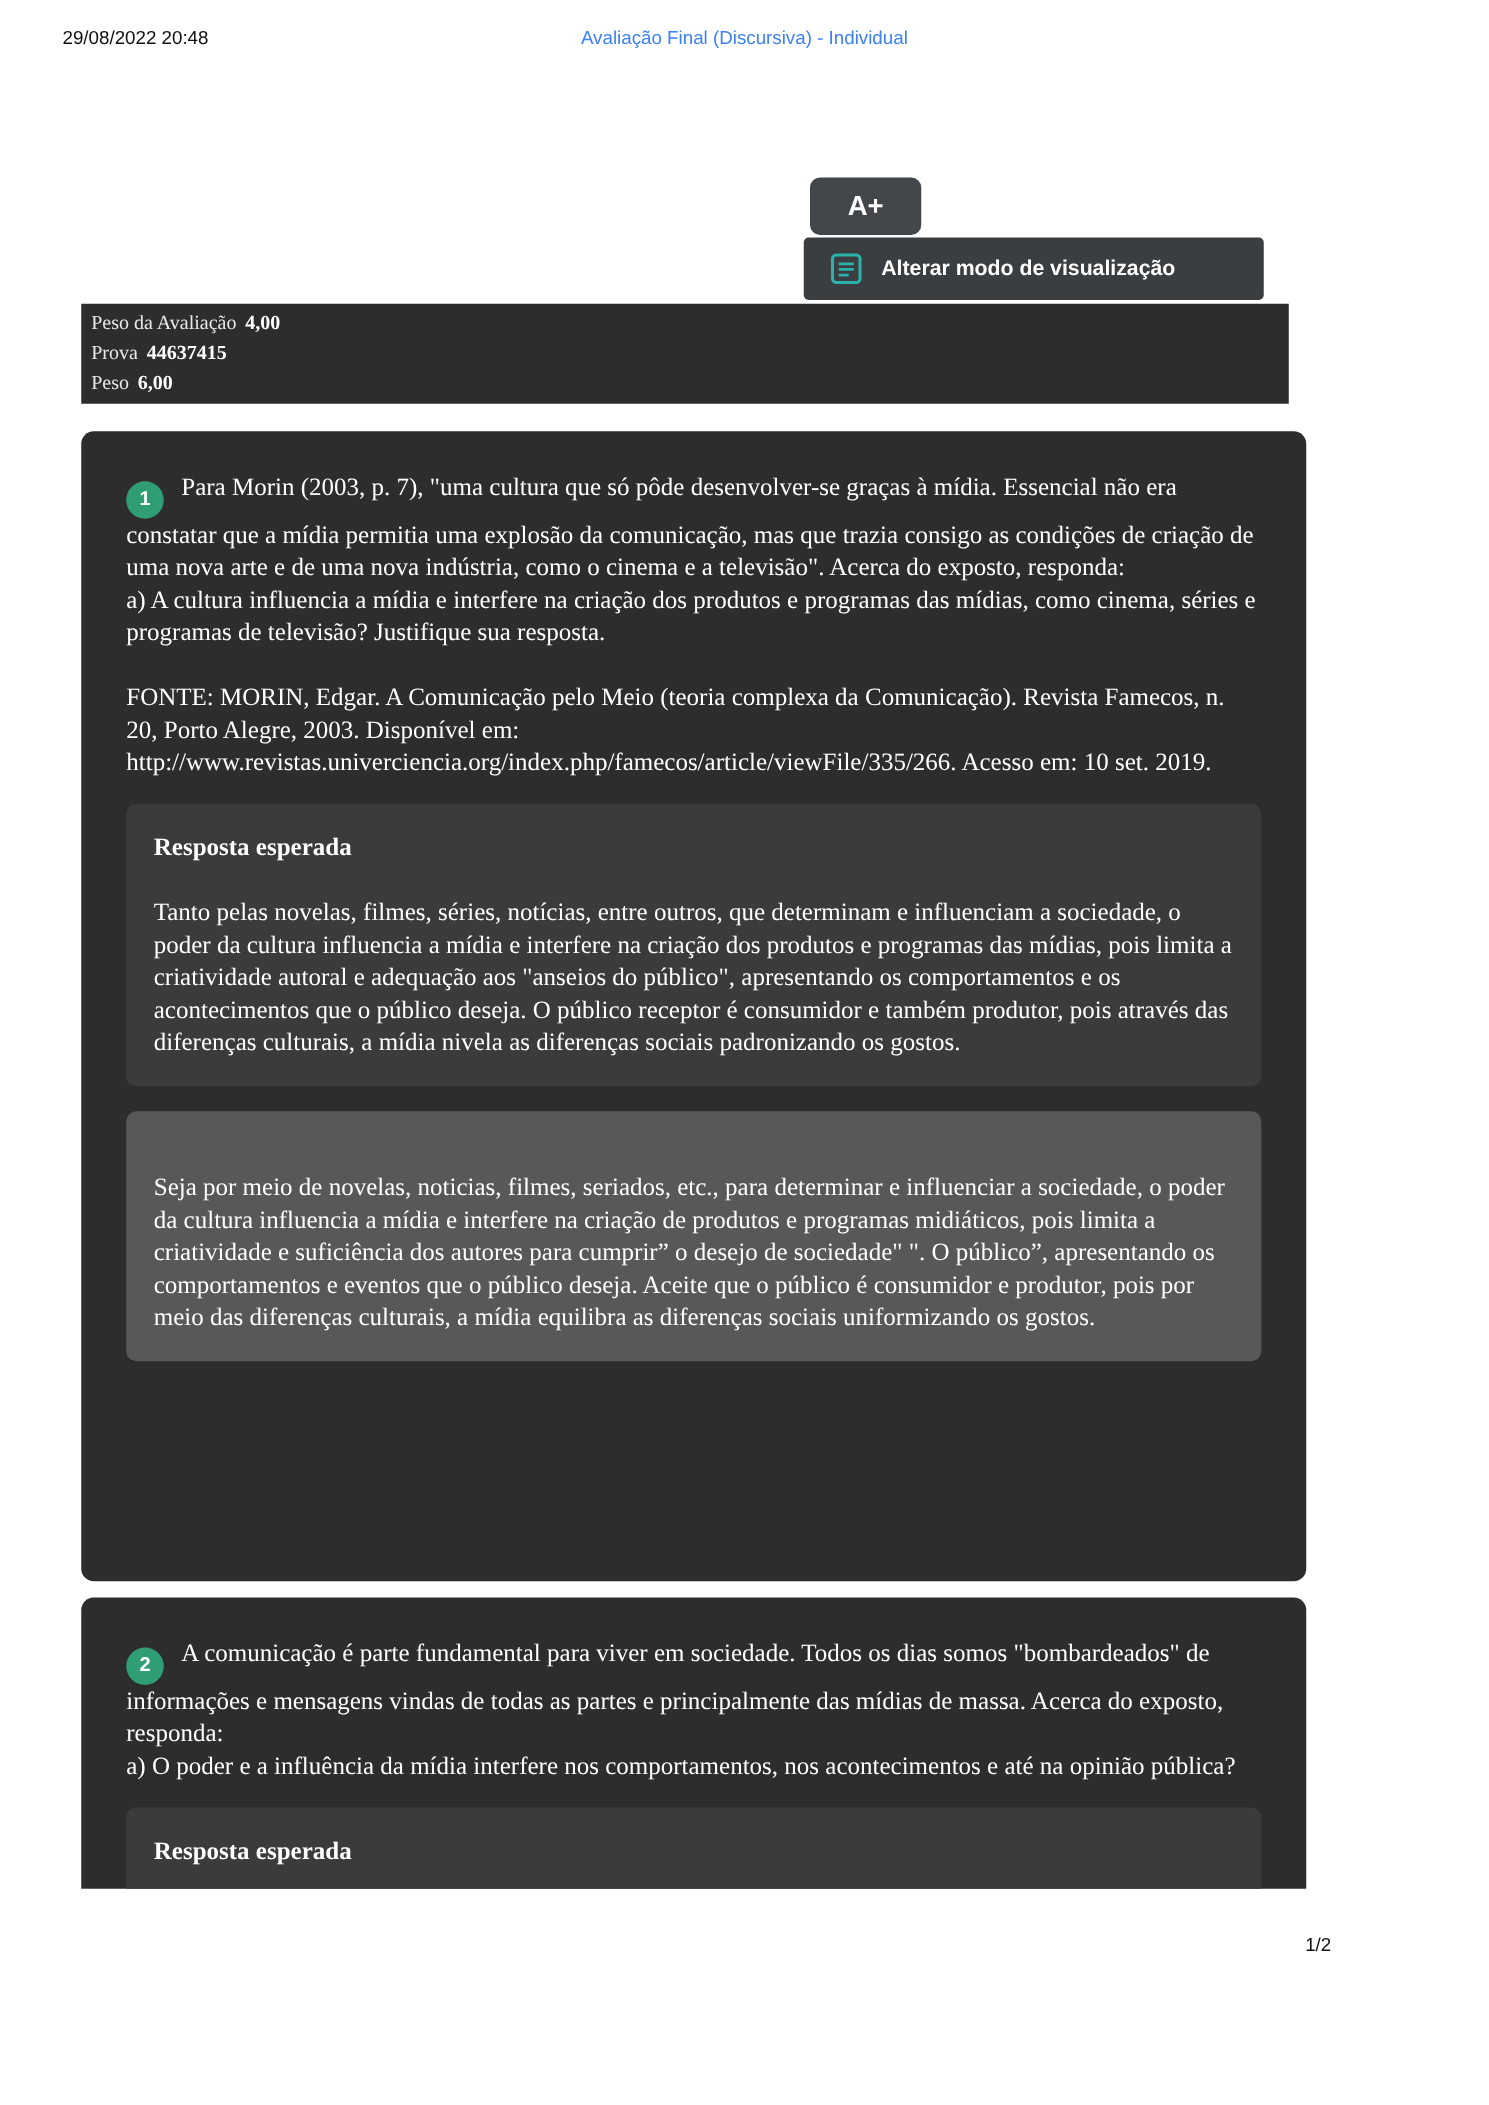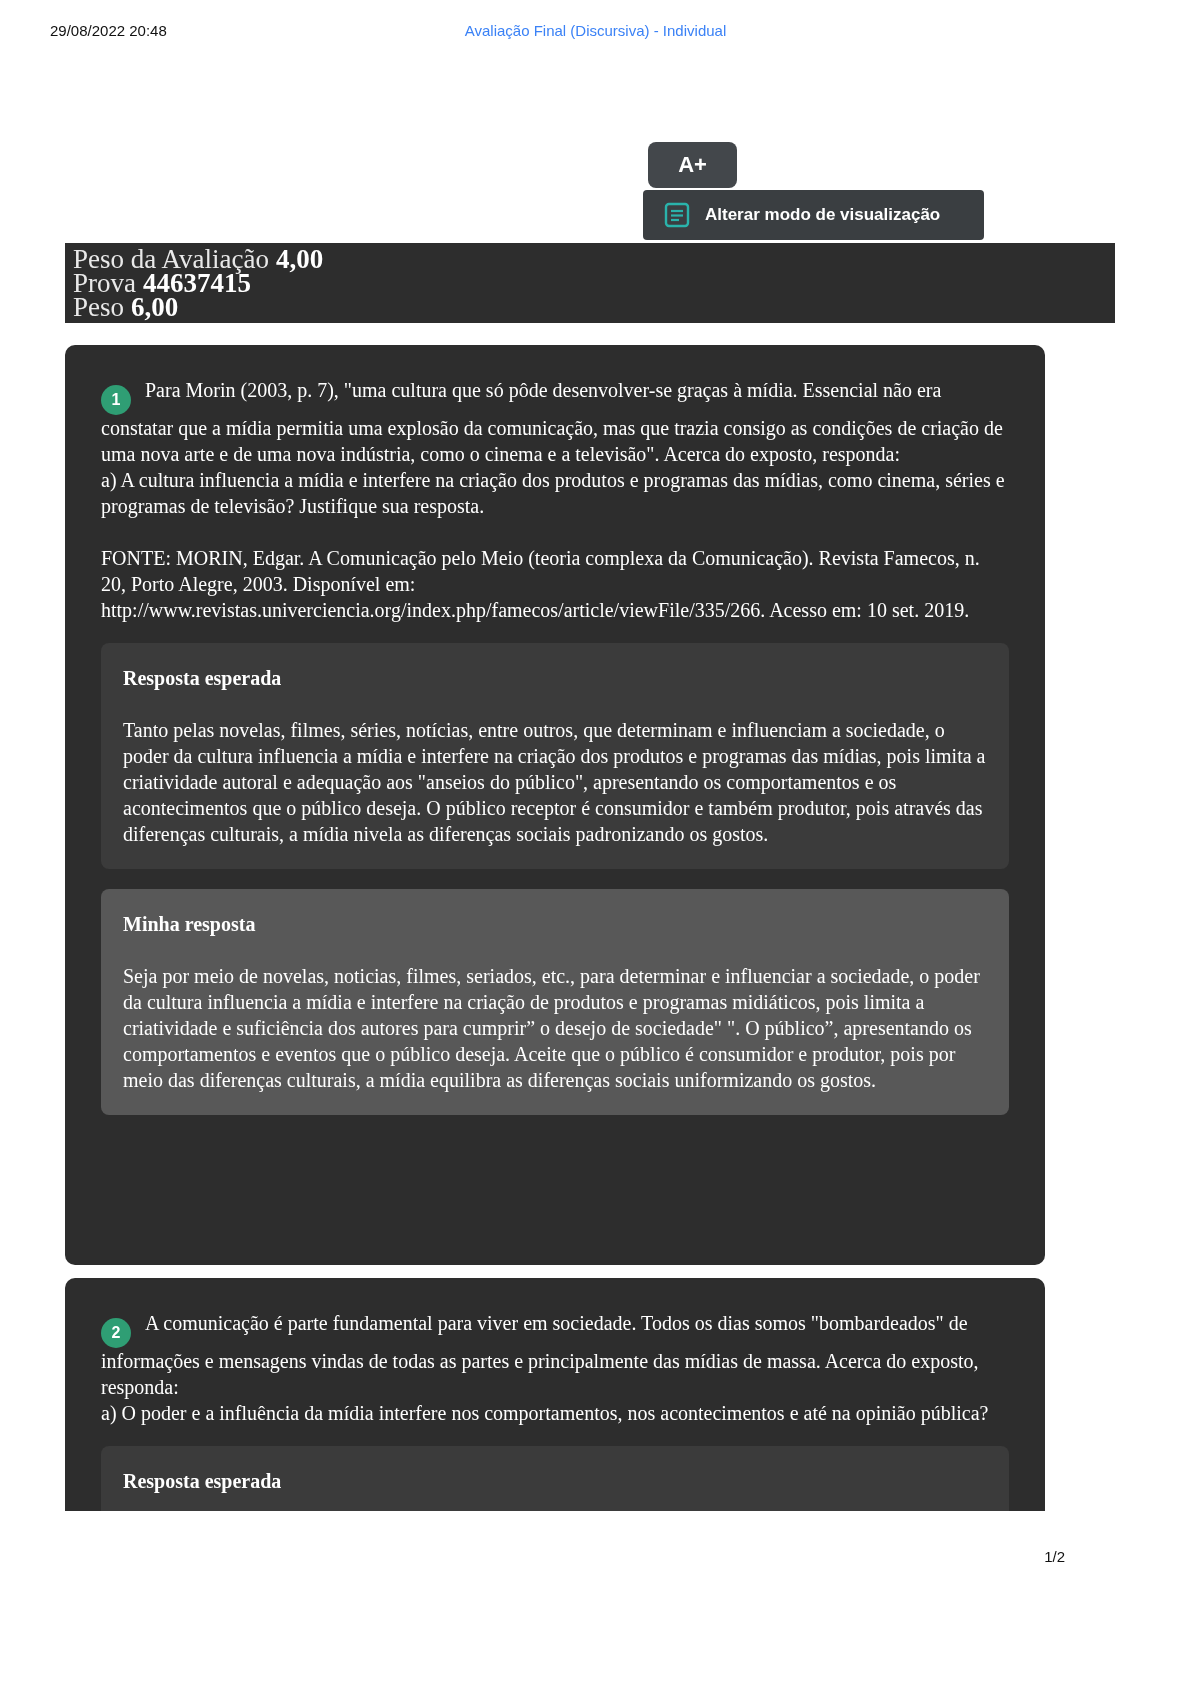--- a/index.html
+++ b/index.html
@@ -17,30 +17,30 @@
     position:absolute; top:22px; left:0; right:0; text-align:center;
     font-family:"Liberation Sans", sans-serif; font-size:15px; color:#3b82f6;
   }
   .btn-aplus {
     position:absolute; left:648px; top:142px; width:89px; height:46px;
     background:#43474b; border:none; border-radius:8px; color:#fff;
     font-family:"Liberation Sans", sans-serif; font-size:22px; font-weight:bold;
     display:flex; align-items:center; justify-content:center; cursor:pointer;
   }
   .btn-view {
-    position:absolute; left:643px; top:190px; width:341px; height:50px;
+    position:absolute; left:643px; top:190px; width:368px; height:50px;
     background:#3a3e41; border:none; border-radius:4px; color:#fff;
     font-family:"Liberation Sans", sans-serif; font-size:17px; font-weight:bold;
     display:flex; align-items:center; gap:14px; padding-left:20px; cursor:pointer;
     text-align:left;
   }
   .summary {
-    position:absolute; left:65px; top:243px; width:1050px;
+    position:absolute; left:65px; top:243px; width:966px;
     background:#2d2d2d; color:#fff; padding:4px 8px;
-    font-size:27px; line-height:24px;
+    font-size:16px; line-height:24px;
   }
   .summary-row { white-space:nowrap; }
   .summary-label { color:#e9e9e9; }
   .summary-value { font-weight:bold; margin-left:7px; color:#fff; }
   .card {
     position:absolute; left:65px; width:980px; background:#2d2d2d; color:#fff;
     border-radius:10px; padding:32px 36px;
   }
   .card1 { top:345px; height:920px; }
   .card2 { top:1278px; height:233px; overflow:hidden; border-radius:10px 10px 0 0; }
@@ -96,21 +96,20 @@
 a) A cultura influencia a mídia e interfere na criação dos produtos e programas das mídias, como cinema, séries e programas de televisão? Justifique sua resposta.</span></p>
     <p class="q-source">FONTE: MORIN, Edgar. A Comunicação pelo Meio (teoria complexa da Comunicação). Revista Famecos, n. 20, Porto Alegre, 2003. Disponível em:
 http://www.revistas.univerciencia.org/index.php/famecos/article/viewFile/335/266. Acesso em: 10 set. 2019.</p>
 
     <div class="panel panel-expected">
       <div class="panel-title">Resposta esperada</div>
       <div class="panel-body">Tanto pelas novelas, filmes, séries, notícias, entre outros, que determinam e influenciam a sociedade, o poder da cultura influencia a mídia e interfere na criação dos produtos e programas das mídias, pois limita a criatividade autoral e adequação aos "anseios do público", apresentando os comportamentos e os acontecimentos que o público deseja. O público receptor é consumidor e também produtor, pois através das diferenças culturais, a mídia nivela as diferenças sociais padronizando os gostos.</div>
     </div>
 
     <div class="panel panel-mine">
-      <div class="panel-title">Minha resposta</div>
       <div class="panel-body">Seja por meio de novelas, noticias, filmes, seriados, etc., para determinar e influenciar a sociedade, o poder da cultura influencia a mídia e interfere na criação de produtos e programas midiáticos, pois limita a criatividade e suficiência dos autores para cumprir” o desejo de sociedade" ". O público”, apresentando os comportamentos e eventos que o público deseja. Aceite que o público é consumidor e produtor, pois por meio das diferenças culturais, a mídia equilibra as diferenças sociais uniformizando os gostos.</div>
     </div>
   </div>
 
   <div class="card card2">
     <p class="q-lead"><span class="qnum">2</span><span class="q-lead-text">A comunicação é parte fundamental para viver em sociedade. Todos os dias somos "bombardeados" de informações e mensagens vindas de todas as partes e principalmente das mídias de massa. Acerca do exposto, responda:
 a) O poder e a influência da mídia interfere nos comportamentos, nos acontecimentos e até na opinião pública?</span></p>
 
     <div class="panel panel-expected-cut">
       <div class="panel-title">Resposta esperada</div>

